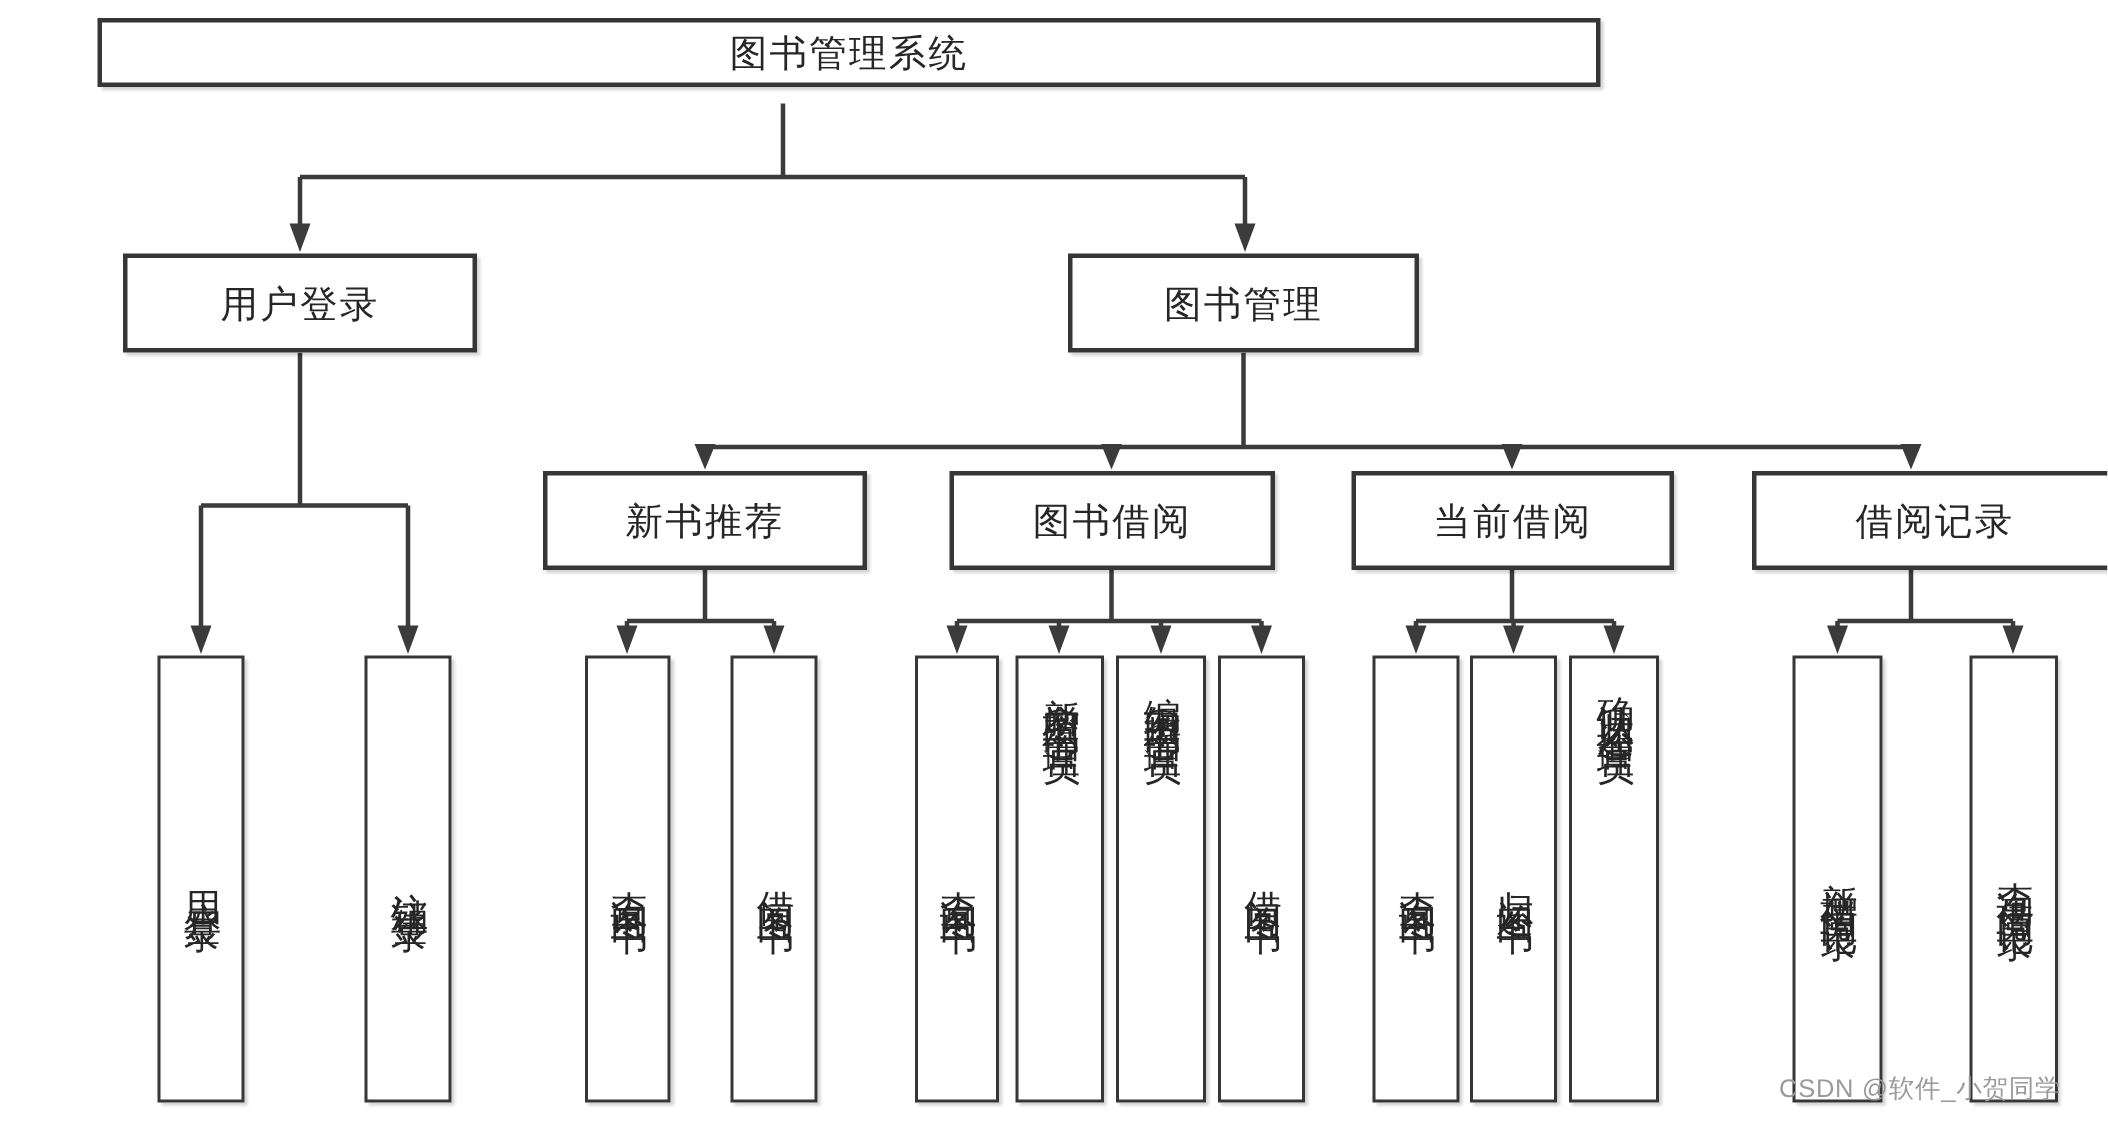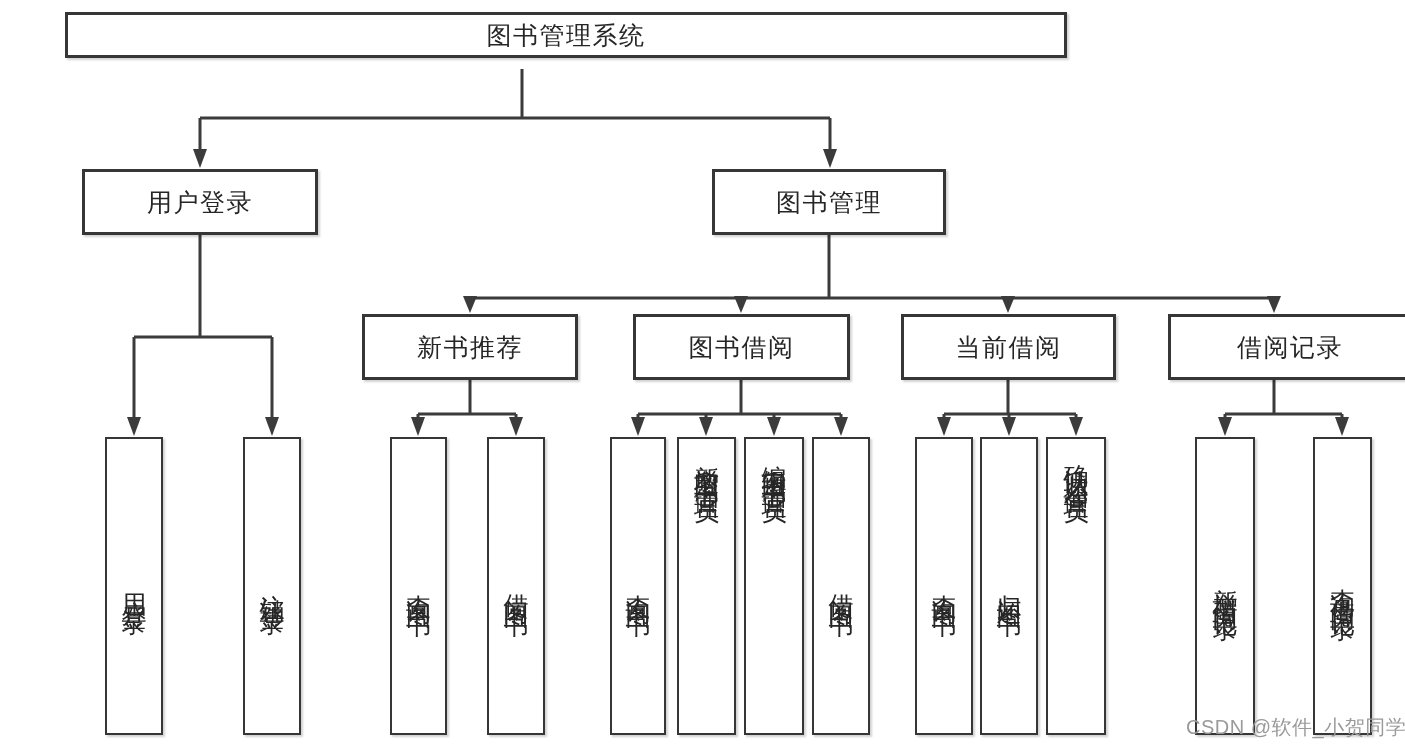--- a/index.html
+++ b/index.html
@@ -54,21 +54,21 @@
   .l-c3{left:744px;width:60px;}
   .l-c4{left:812px;width:58px;}
   .l-d1{left:915px;width:58px;}
   .l-d2{left:980px;width:58px;}
   .l-d3{left:1046px;width:60px;}
   .l-e1{left:1195px;width:60px;}
   .l-e2{left:1313px;width:59px;}
   .watermark{
     position:absolute;
     left:1186px;top:714px;
-    font-size:20px;
+    font-size:17px;
     color:#9a9a9a;
     letter-spacing:0.5px;
     white-space:nowrap;
     z-index:2;
   }
 </style>
 </head>
 <body>
 
 <div class="canvas">

